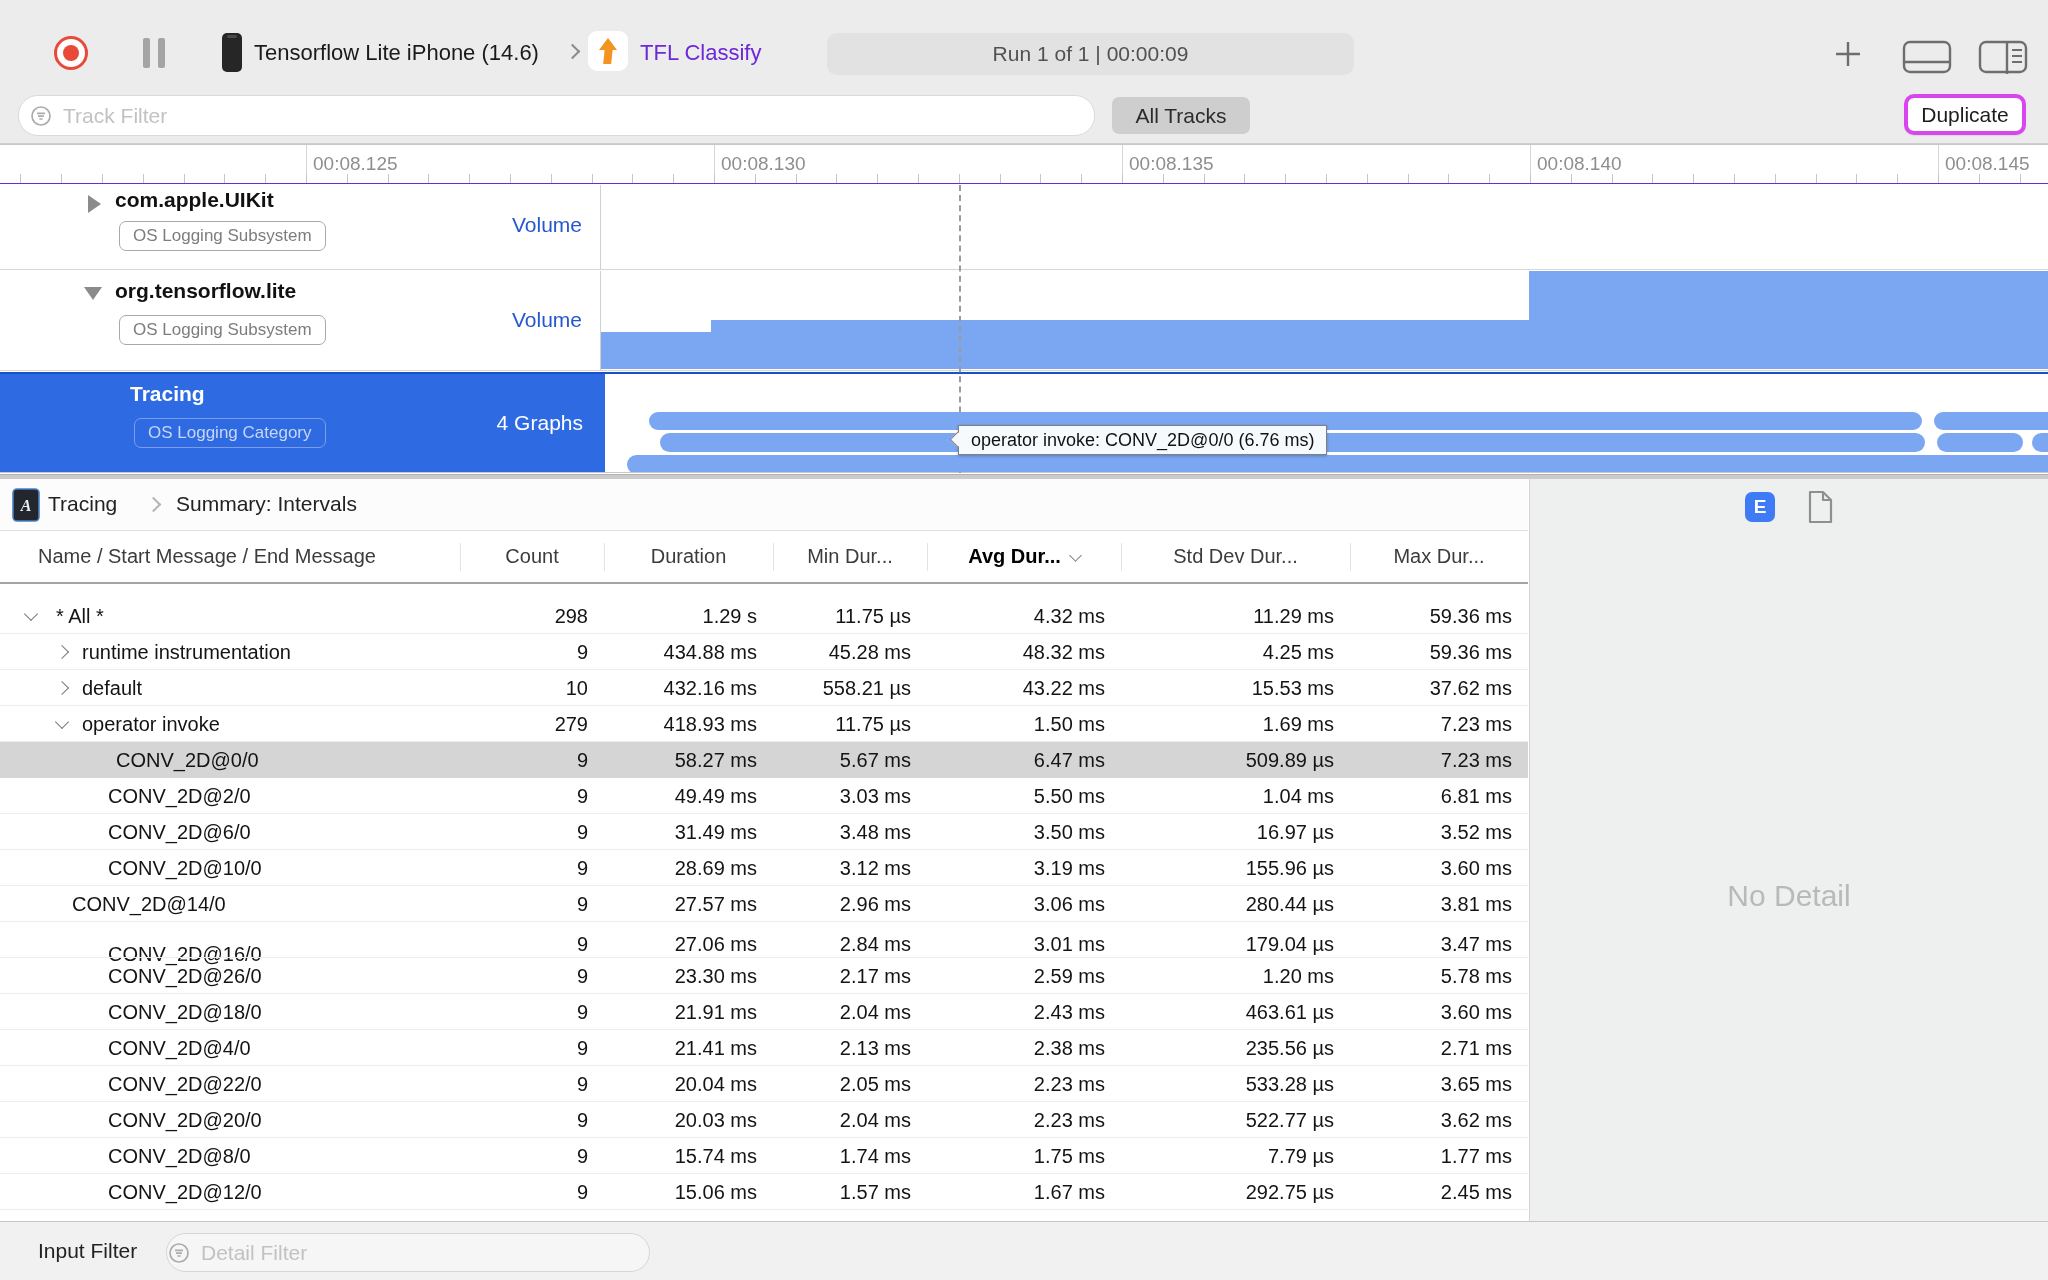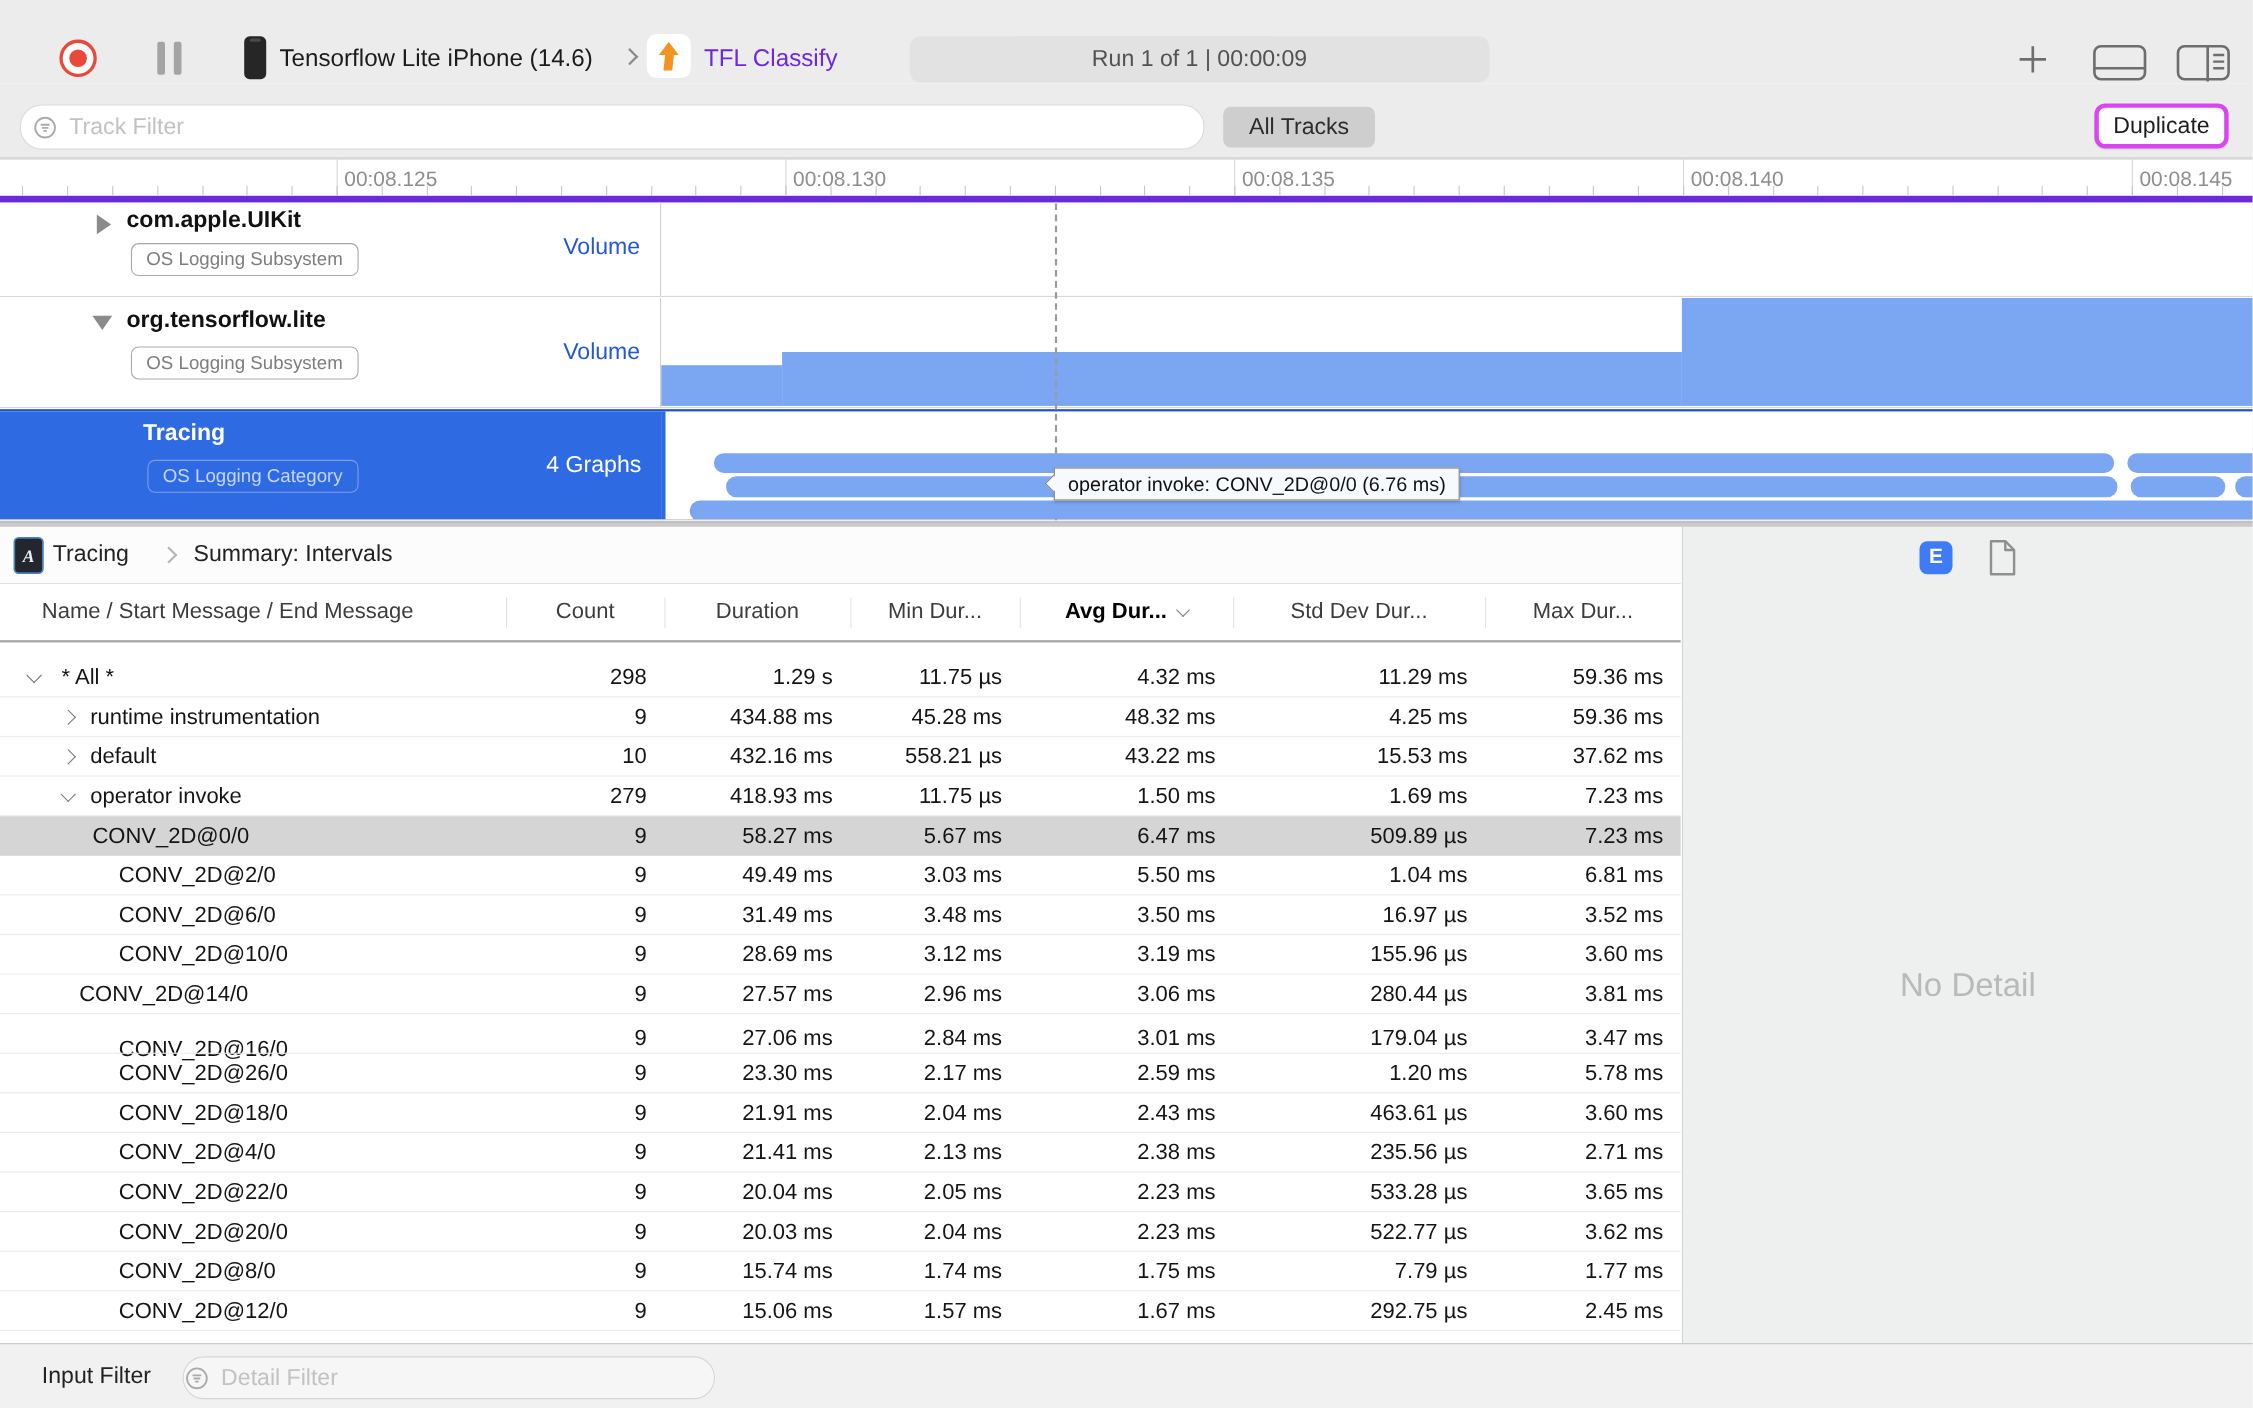--- a/index.html
+++ b/index.html
@@ -37,21 +37,21 @@
   .pill-input { position:absolute; background:#ffffff; border:1px solid #dadada; border-radius:20px; display:flex; align-items:center; }
   .track-filter { left:18px; top:19px; width:1077px; height:41px; padding-left:10px; }
   .pill-input .ph { margin-left:10px; font-size:21px; color:#c2c2c2; }
   .all-tracks-btn { position:absolute; left:1112px; top:21px; width:138px; height:37px; background:#cecece; border-radius:7px;
     display:flex; align-items:center; justify-content:center; font-size:21px; color:#2c2c2c; cursor:pointer; }
   .duplicate-btn { position:absolute; left:1904px; top:18px; width:122px; height:41px; background:#ffffff; border-radius:10px;
     border:4px solid #d946ef; box-shadow:0 1px 1px rgba(0,0,0,0.08); display:flex; align-items:center; justify-content:center;
     font-size:21px; color:#1d1d1d; cursor:pointer; }
   
   .ruler { position:absolute; left:0; top:144px; width:2048px; height:40px; background:#ffffff;
-    border-top:1px solid #c9c9c9; border-bottom:6px solid #6d28d9; overflow:hidden; }
+    border-top:1px solid #c9c9c9; border-bottom:1px solid #6d28d9; overflow:hidden; }
   .ruler .major { position:absolute; top:0; width:1px; height:40px; background:#d6d6d6; }
   .ruler .mlabel { position:absolute; top:8px; font-size:19px; color:#8e8e8e; white-space:nowrap; }
   .ruler .tick { position:absolute; bottom:0; width:1px; height:9px; background:#c6c6c6; }
   
   .tracks { position:absolute; left:0; top:185px; width:2048px; height:289px; background:#ffffff; }
   .track { position:absolute; left:0; width:2048px; }
   .track-label { position:absolute; left:0; top:0; width:601px; height:100%; background:#ffffff; border-right:1px solid #d0d0d0; }
   .tri { position:absolute; width:0; height:0; }
   .tri.right { border-top:9px solid transparent; border-bottom:9px solid transparent; border-left:13px solid #8b8b8b; }
   .tri.down  { border-left:9px solid transparent; border-right:9px solid transparent; border-top:13px solid #8b8b8b; }
@@ -336,21 +336,21 @@
         <div class="trow">
           <div class="td name" style="padding-left: 82px;"><span class="row-chev down" style="left: 57px;"></span>operator invoke</div>
           <div class="td num">279</div>
           <div class="td num">418.93 ms</div>
           <div class="td num">11.75 µs</div>
           <div class="td num">1.50 ms</div>
           <div class="td num">1.69 ms</div>
           <div class="td num">7.23 ms</div>
         </div>
         <div class="trow selected">
-          <div class="td name" style="padding-left: 84px;">CONV_2D@0/0</div>
+          <div class="td name" style="padding-left: 116px;">CONV_2D@0/0</div>
           <div class="td num">9</div>
           <div class="td num">58.27 ms</div>
           <div class="td num">5.67 ms</div>
           <div class="td num">6.47 ms</div>
           <div class="td num">509.89 µs</div>
           <div class="td num">7.23 ms</div>
         </div>
         <div class="trow">
           <div class="td name" style="padding-left: 108px;">CONV_2D@2/0</div>
           <div class="td num">9</div>

